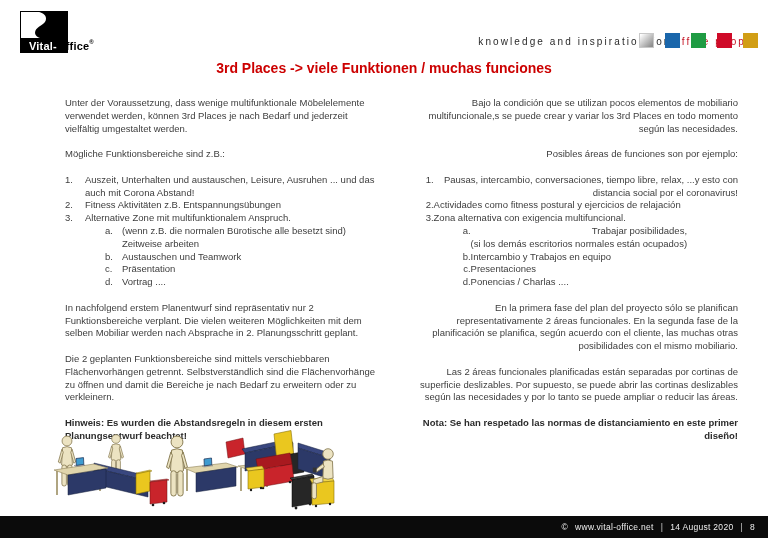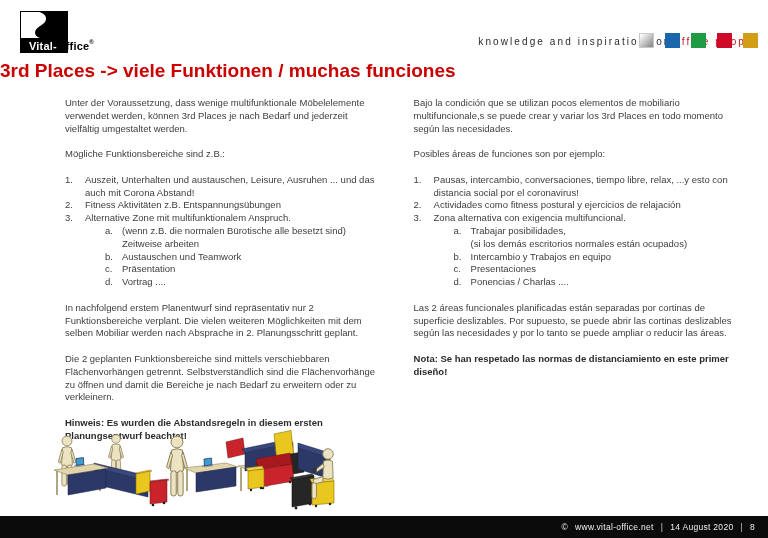--- a/index.html
+++ b/index.html
@@ -18,27 +18,27 @@
 
   .squares { position:absolute; top:33px; right:10px; display:flex; gap:11px; }
   .sq { width:15px; height:15px; }
   .sq-silver { background:linear-gradient(135deg,#ffffff 5%,#8f8f8f 90%); border:1px solid #c8c8c8; }
   .sq-blue   { background:#1a66ab; }
   .sq-green  { background:#1f9b43; }
   .sq-red    { background:#cf0a28; }
   .sq-gold   { background:#d19e15; }
 
   
-  .title { position:absolute; top:60px; left:0; width:768px; text-align:left;
-           font-size:19px; font-weight:bold; color:#cc0000; }
+  .title { position:absolute; top:60px; left:0; width:768px; text-align:center;
+           font-size:14px; font-weight:bold; color:#cc0000; }
 
   
   .columns { position:absolute; top:97px; left:65px; width:673px; display:flex; gap:32px; }
   .col { width:322px; font-size:9.5px; line-height:12.8px; color:#3d3d3d; }
-  .col.right { width:330px; }
+  .col.right { width:330px;text-align:right; }
   .col p { margin:0 0 12.8px; }
   .note { font-weight:bold; color:#2b2b2b; }
   .list { margin:0 0 12.8px; }
   .li { display:flex; }
   .li .num { flex:0 0 20px; }
   .li.sub { margin-left:40px; }
   .li.sub .num { flex:0 0 17px; }
   .li .txt .line { display:block; }
 
   
@@ -171,20 +171,21 @@
       <div class="li sub">
         <span class="num">c.</span>
         <span class="txt">Presentaciones</span>
       </div>
       <div class="li sub">
         <span class="num">d.</span>
         <span class="txt">Ponencias / Charlas ....</span>
       </div>
     </div>
 
+    <p>En la primera fase del plan del proyecto sólo se planifican representativamente 2 áreas funcionales. En la segunda fase de la planificación se planifica, según acuerdo con el cliente, las muchas otras posibilidades con el mismo mobiliario.</p>
     <p>Las 2 áreas funcionales planificadas están separadas por cortinas de superficie deslizables. Por supuesto, se puede abrir las cortinas deslizables según las necesidades y por lo tanto se puede ampliar o reducir las áreas.</p>
     <p class="note">Nota: Se han respetado las normas de distanciamiento en este primer diseño!</p>
   </section>
 </main>
 
 <svg class="illustration" width="320" height="86" viewBox="0 0 320 86">
   <defs>
     <g id="figS">
       <circle cx="0" cy="0" r="3.3"></circle>
       <path d="M-3,4.5 Q0,3 3,4.5 L3.6,16 Q0,18 -3.6,16 Z"></path>

